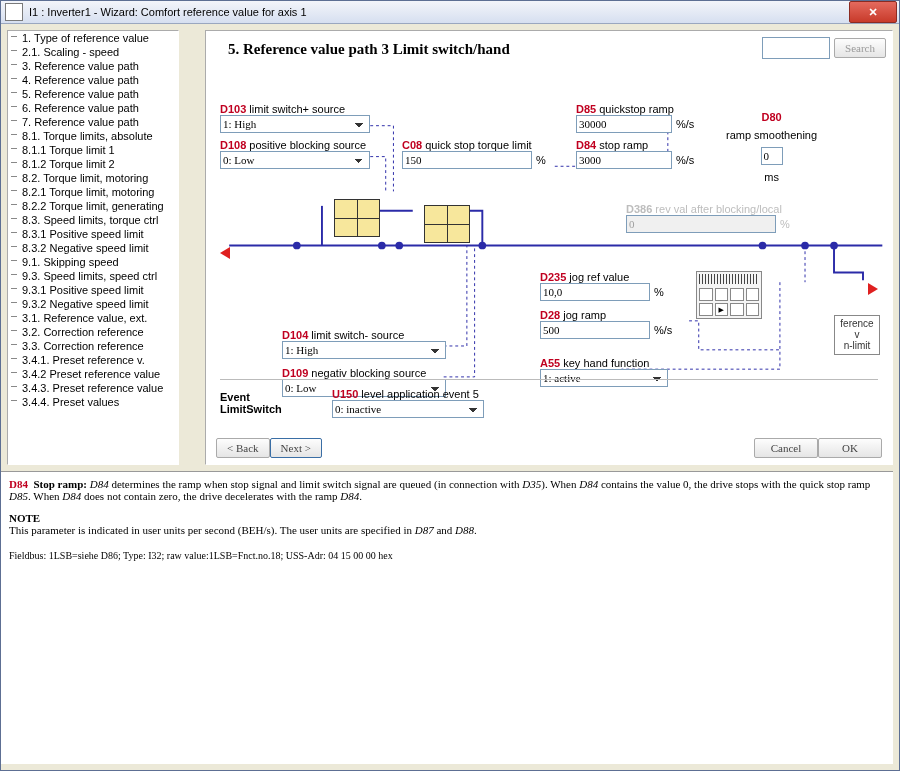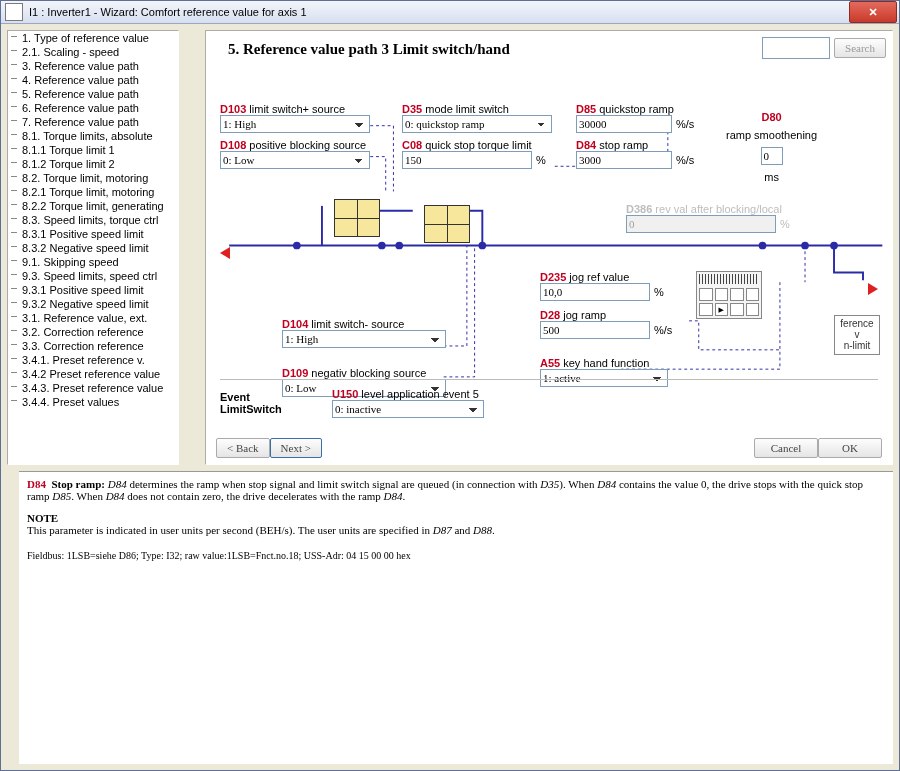--- a/index.html
+++ b/index.html
@@ -37,21 +37,21 @@
   .gold-box:before,.gold-box:after{content:"";position:absolute;background:#333}
   .gold-box:before{left:50%;top:0;width:1px;height:100%}
   .gold-box:after{left:0;top:50%;width:100%;height:1px}
   .keypad{position:absolute;width:66px;height:48px;border:1px solid #888;background:#f4f4f4;display:grid;grid-template-rows:12px 1fr 1fr;gap:2px;padding:2px;box-sizing:border-box}
   .keypad .strip{background:repeating-linear-gradient(90deg,#444 0 1px,transparent 1px 3px);height:10px}
   .keypad .krow{display:flex;gap:2px}
   .keypad .k{flex:1;border:1px solid #888;background:#fff;font-size:7px;display:flex;align-items:center;justify-content:center}
   .ref-box{position:absolute;width:40px;height:34px;border:1px solid #888;background:#fff;padding:2px;font-size:10px;color:#333;text-align:center}
   .svg-wire{position:absolute;inset:0;pointer-events:none}
   .event-box{position:absolute;left:14px;bottom:44px;right:14px;border-top:1px solid #bbb;height:34px;display:flex;align-items:center;gap:22px;padding-top:6px}
-  .desc-pane{height:280px;border-top:1px solid #999;background:#fff;margin:6px 6px 6px 18px;padding:6px 8px;overflow:auto;font:11px Tahoma;color:#000}
+  .desc-pane{height:280px;border-top:1px solid #999;background:#fff;margin:6px 6px 6px 0;padding:6px 8px;overflow:auto;font:11px Tahoma;color:#000}
   .desc-pane b{font-weight:bold}
   .desc-pane .code{color:#c00020;font-weight:bold}
   .ital{font-style:italic}
 </style>
 </head>
 <body>
 
 <div class="window">
   <div class="titlebar">
     <span class="tb-icon"></span>
@@ -159,24 +159,20 @@
           <div class="field" style="left:14px;top:72px">
             <div><span class="param-code">D103</span> <span class="param-label">limit switch+ source</span></div>
             <select class="combo" style="width:150px"><option>1: High</option></select>
           </div>
 
           <div class="field" style="left:14px;top:108px">
             <div><span class="param-code">D108</span> <span class="param-label">positive blocking source</span></div>
             <select class="combo" style="width:150px"><option>0: Low</option></select>
           </div>
 
-          <div class="field" style="left:196px;top:72px">
-            <div><span class="param-code">D35</span> <span class="param-label">mode limit switch</span></div>
-            <select class="combo" style="width:150px"><option>0: quickstop ramp</option></select>
-          </div>
 
           <div class="field" style="left:196px;top:108px">
             <div><span class="param-code">C08</span> <span class="param-label">quick stop torque limit</span></div>
             <div class="field-row">
                 <input class="txt" style="width: 130px;" value="150">
                 <span class="unit">%</span>
               </div>
           </div>
 
           <div class="field" style="left:370px;top:72px">
@@ -219,21 +215,21 @@
           </div>
 
           <div class="field" style="left:334px;top:278px">
             <div><span class="param-code">D28</span> <span class="param-label">jog ramp</span></div>
             <div class="field-row">
                 <input class="txt" style="width: 110px;" value="500">
                 <span class="unit">%/s</span>
               </div>
           </div>
 
-          <div class="field" style="left:76px;top:287px">
+          <div class="field" style="left:76px;top:298px">
             <div><span class="param-code">D104</span> <span class="param-label">limit switch- source</span></div>
             <select class="combo" style="width:164px"><option>1: High</option></select>
           </div>
 
           <div class="field" style="left:76px;top:336px">
             <div><span class="param-code">D109</span> <span class="param-label">negativ blocking source</span></div>
             <select class="combo" style="width:164px"><option>0: Low</option></select>
           </div>
 
           <div class="field" style="left:334px;top:326px">

